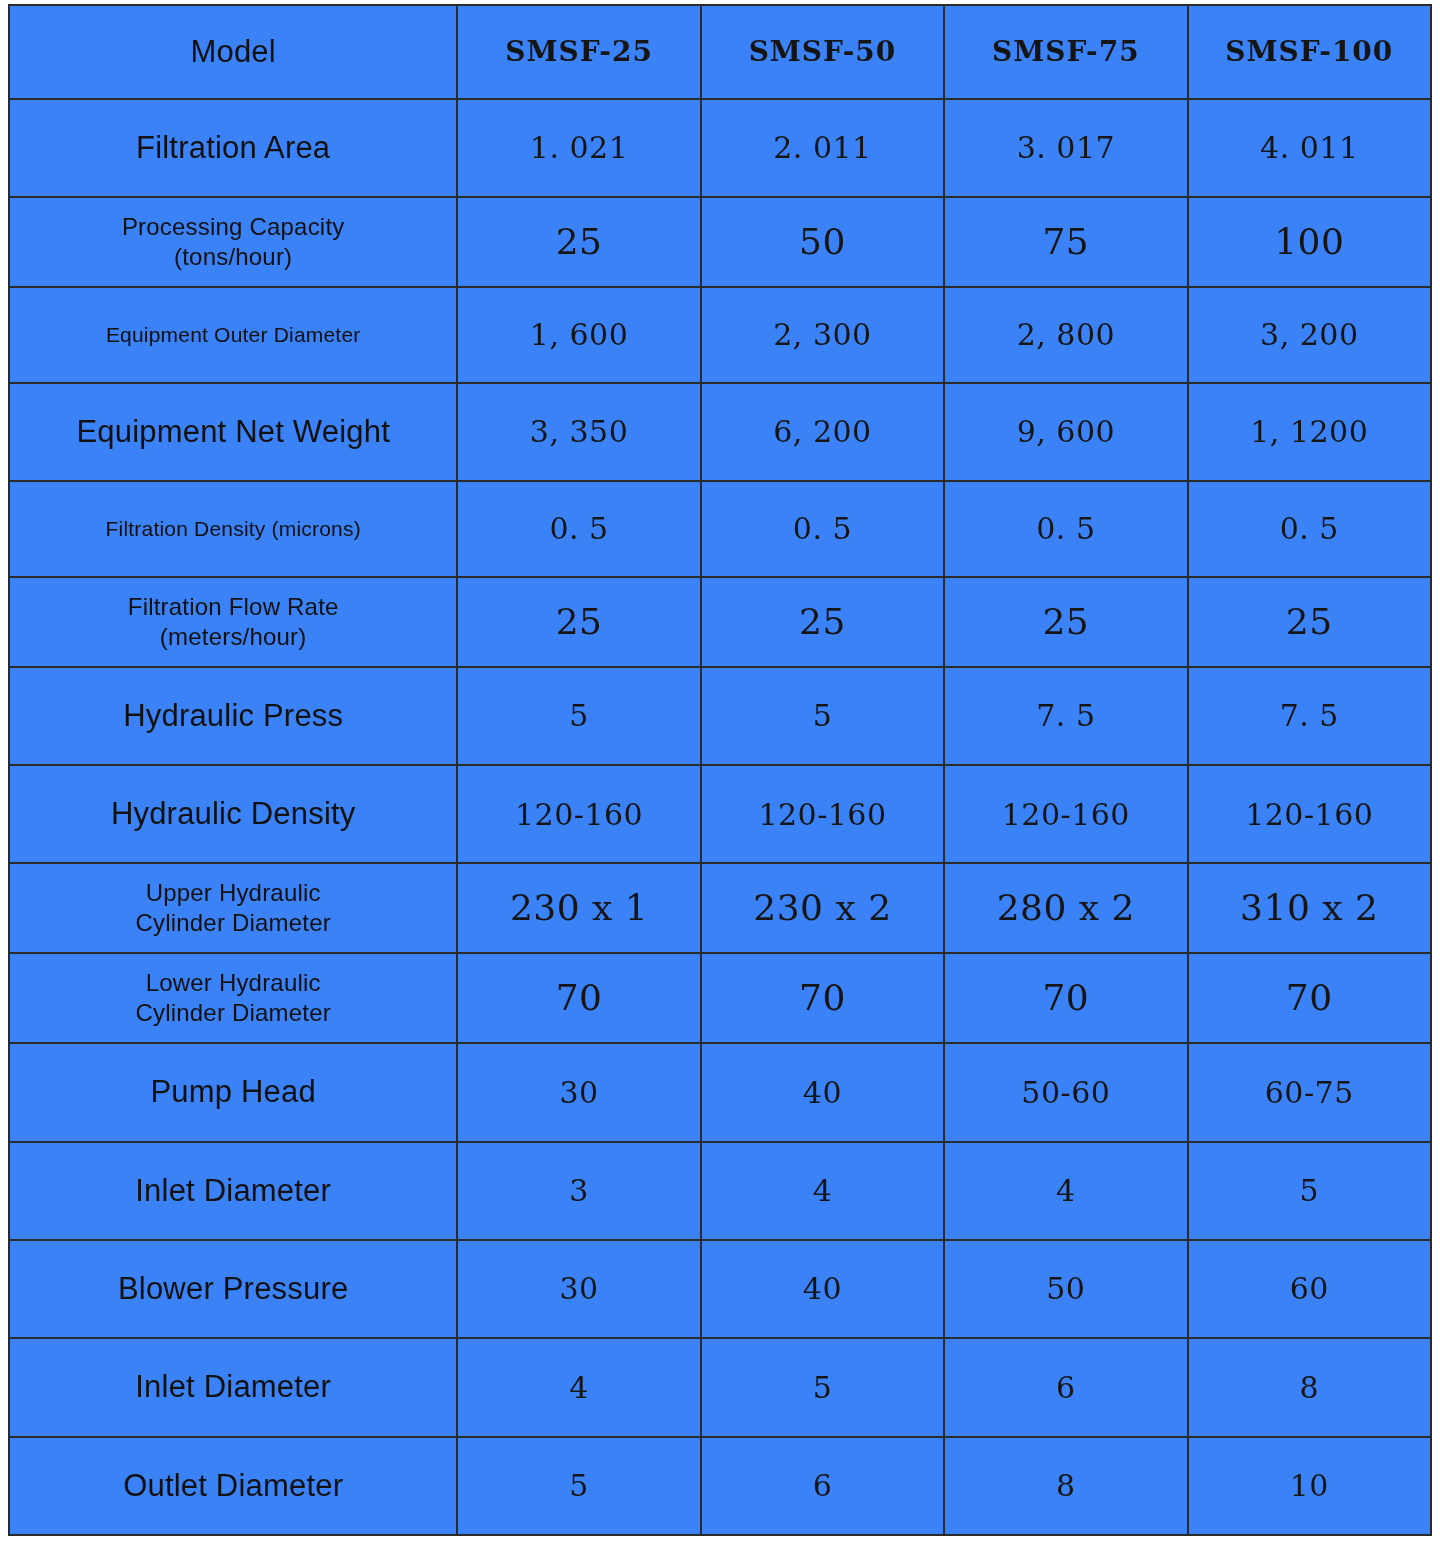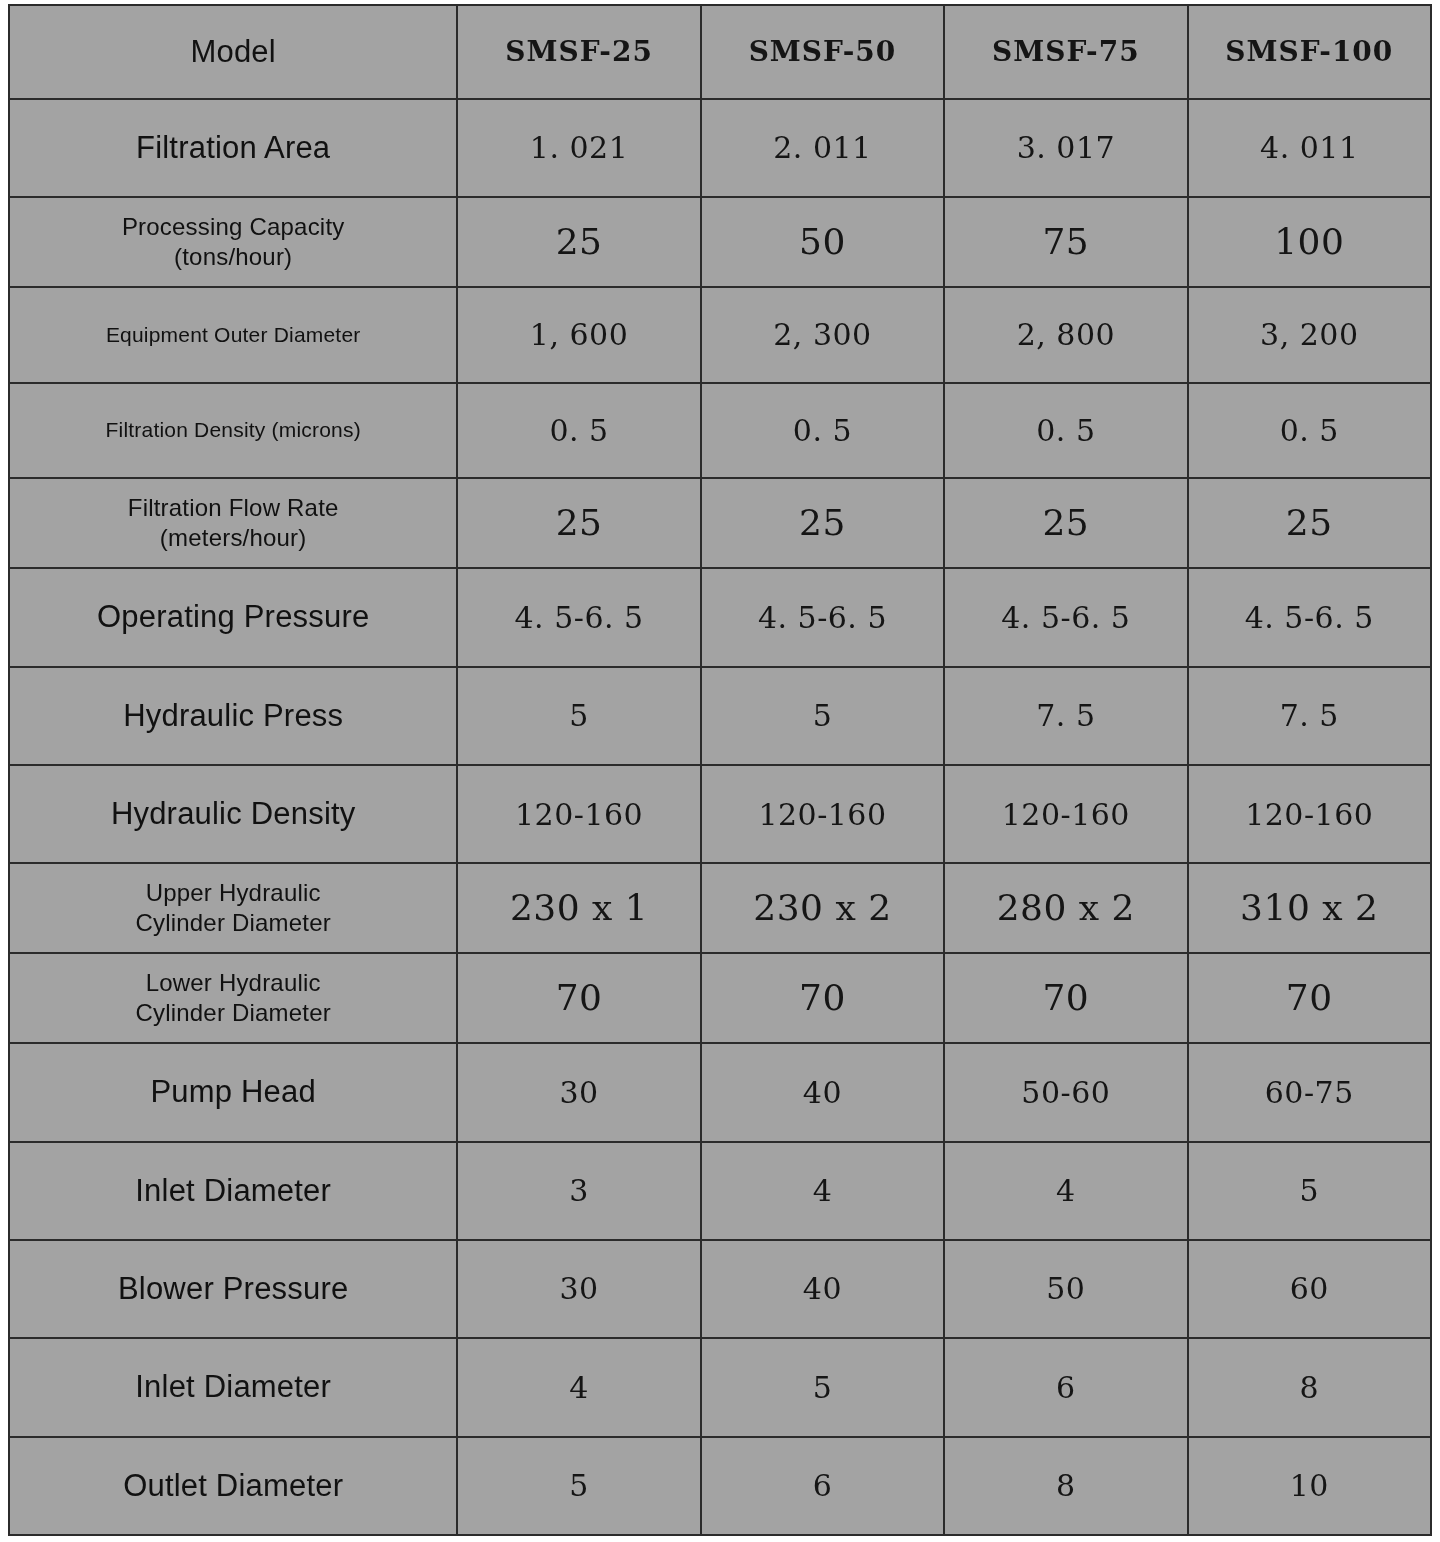--- a/index.html
+++ b/index.html
@@ -18,21 +18,21 @@
     width: 1440px;
     height: 1542px;
     box-sizing: border-box;
     padding: 4px 8px 6px 8px;
   }
   table.spec {
     width: 100%;
     height: 100%;
     border-collapse: collapse;
     table-layout: fixed;
-    background: #a3a3a3;
+    background: #3b82f6;
   }
   table.spec td {
     border: 2px solid #2b2b2b;
     text-align: center;
     vertical-align: middle;
     padding: 2px 4px;
     line-height: 1.18;
   }
   
   col.c-label { width: 31.5%; }
@@ -115,46 +115,46 @@
         <tr>
           <td class="label small">
             <span class="l1">Equipment Outer Diameter</span>
           </td>
           <td class="val">1, 600</td>
           <td class="val">2, 300</td>
           <td class="val">2, 800</td>
           <td class="val">3, 200</td>
         </tr>
         <tr>
+          <td class="label big">
+            <span class="l1">Equipment Net Weight</span>
+          </td>
+          <td class="val">3, 350</td>
+          <td class="val">6, 200</td>
+          <td class="val">9, 600</td>
+          <td class="val">1, 1200</td>
+        </tr>
+        <tr>
           <td class="label small">
             <span class="l1">Filtration Density (microns)</span>
           </td>
           <td class="val">0. 5</td>
           <td class="val">0. 5</td>
           <td class="val">0. 5</td>
           <td class="val">0. 5</td>
         </tr>
         <tr class="r-two">
           <td class="label two">
             <span class="l1">Filtration Flow Rate</span>
             <span class="l2">(meters/hour)</span>
           </td>
           <td class="val sm">25</td>
           <td class="val sm">25</td>
           <td class="val sm">25</td>
           <td class="val sm">25</td>
-        </tr>
-        <tr>
-          <td class="label big">
-            <span class="l1">Operating Pressure</span>
-          </td>
-          <td class="val">4. 5-6. 5</td>
-          <td class="val">4. 5-6. 5</td>
-          <td class="val">4. 5-6. 5</td>
-          <td class="val">4. 5-6. 5</td>
         </tr>
         <tr>
           <td class="label big">
             <span class="l1">Hydraulic Press</span>
           </td>
           <td class="val">5</td>
           <td class="val">5</td>
           <td class="val">7. 5</td>
           <td class="val">7. 5</td>
         </tr>

